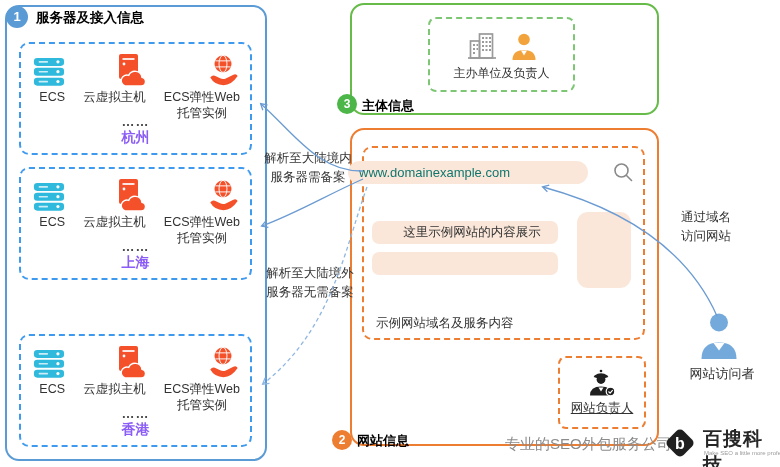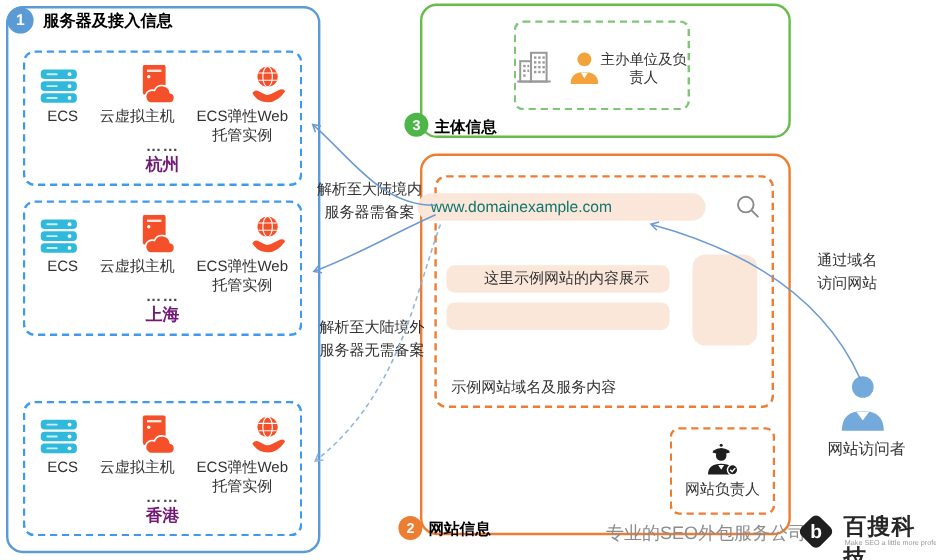--- a/index.html
+++ b/index.html
@@ -16,37 +16,37 @@
   .b2{left:332px;top:430px;width:20px;height:20px;line-height:20px;font-size:12px;background:#ED7D31;}
   .b3{left:337px;top:94px;width:20px;height:20px;line-height:20px;font-size:12px;background:#4CB648;}
   .sec-title{font-size:13.5px;font-weight:bold;color:#000000;z-index:3;}
   
   .grp{width:233px;height:113px;border:2px dashed #3E9AEE;border-radius:10px;box-sizing:border-box;left:19px;}
   .grp .row{display:flex;justify-content:space-between;align-items:flex-start;padding:10px 10px 0 12px;}
   .col{display:flex;flex-direction:column;align-items:flex-end;}
   .col .ic{height:33px;display:flex;align-items:flex-end;}
   .lbl{font-size:12.5px;color:#333;margin-top:3px;text-align:center;line-height:1.25;}
   .dots{left:50%;transform:translateX(-50%);top:70px;font-size:13px;font-weight:bold;color:#4a4a4a;letter-spacing:1px;}
-  .city{left:0;right:0;bottom:6px;text-align:center;font-size:14px;font-weight:bold;color:#701a75;}
+  .city{left:0;right:0;bottom:6px;text-align:center;font-size:14px;font-weight:bold;color:#8b5cf6;}
   
   .card-subject{left:428px;top:17px;width:147px;height:75px;border:2px dashed #7CC674;border-radius:8px;
-      box-sizing:border-box;display:flex;flex-direction:row;align-items:center;justify-content:center;}
+      box-sizing:border-box;display:flex;flex-direction:column;align-items:center;justify-content:center;}
   .card-subject .icons{display:flex;align-items:flex-end;gap:14px;height:32px;}
   .card-subject .lbl{font-size:12px;margin-top:5px;}
   
   .card-site{left:362px;top:146px;width:283px;height:194px;border:2px dashed #ED7D31;border-radius:10px;box-sizing:border-box;}
   .searchbar{left:348px;top:161px;width:240px;height:23px;background:#FBE7DA;border-radius:12px;
       font-size:13px;line-height:23px;padding-left:11px;box-sizing:border-box;color:#0f766e;}
   .blockA{left:372px;top:221px;width:186px;height:23px;background:#FBE7DA;border-radius:7px;
       font-size:12.5px;line-height:23px;padding-left:14px;box-sizing:border-box;color:#333;text-align:center;}
   .blockB{left:372px;top:252px;width:186px;height:23px;background:#FBE7DA;border-radius:7px;}
   .blockC{left:577px;top:212px;width:54px;height:76px;background:#FBE7DA;border-radius:11px;}
   .caption{left:376px;top:315px;font-size:12.5px;color:#333;}
   .card-owner{left:558px;top:356px;width:88px;height:73px;border:2px dashed #ED7D31;border-radius:8px;
-      box-sizing:border-box;display:flex;flex-direction:column;align-items:center;justify-content:center;}
+      box-sizing:border-box;display:flex;flex-direction:column;align-items:center;justify-content:center;text-decoration:underline;}
   .card-owner .lbl{font-size:12.5px;margin-top:4px;}
   
   .note{font-size:12.5px;color:#333;text-align:center;line-height:1.55;}
   .n-dom{left:259px;top:149px;width:98px;}
   .n-ovr{left:261px;top:264px;width:98px;}
   .n-visit{left:677px;top:208px;width:58px;}
   .n-visitor{left:682px;top:364px;width:80px;font-size:13px;}
   
   .slogan{left:505px;top:435px;font-size:15px;color:#8C8C8C;}
   .brand{left:703px;top:426px;font-size:19px;font-weight:bold;color:#262626;letter-spacing:1px;}

